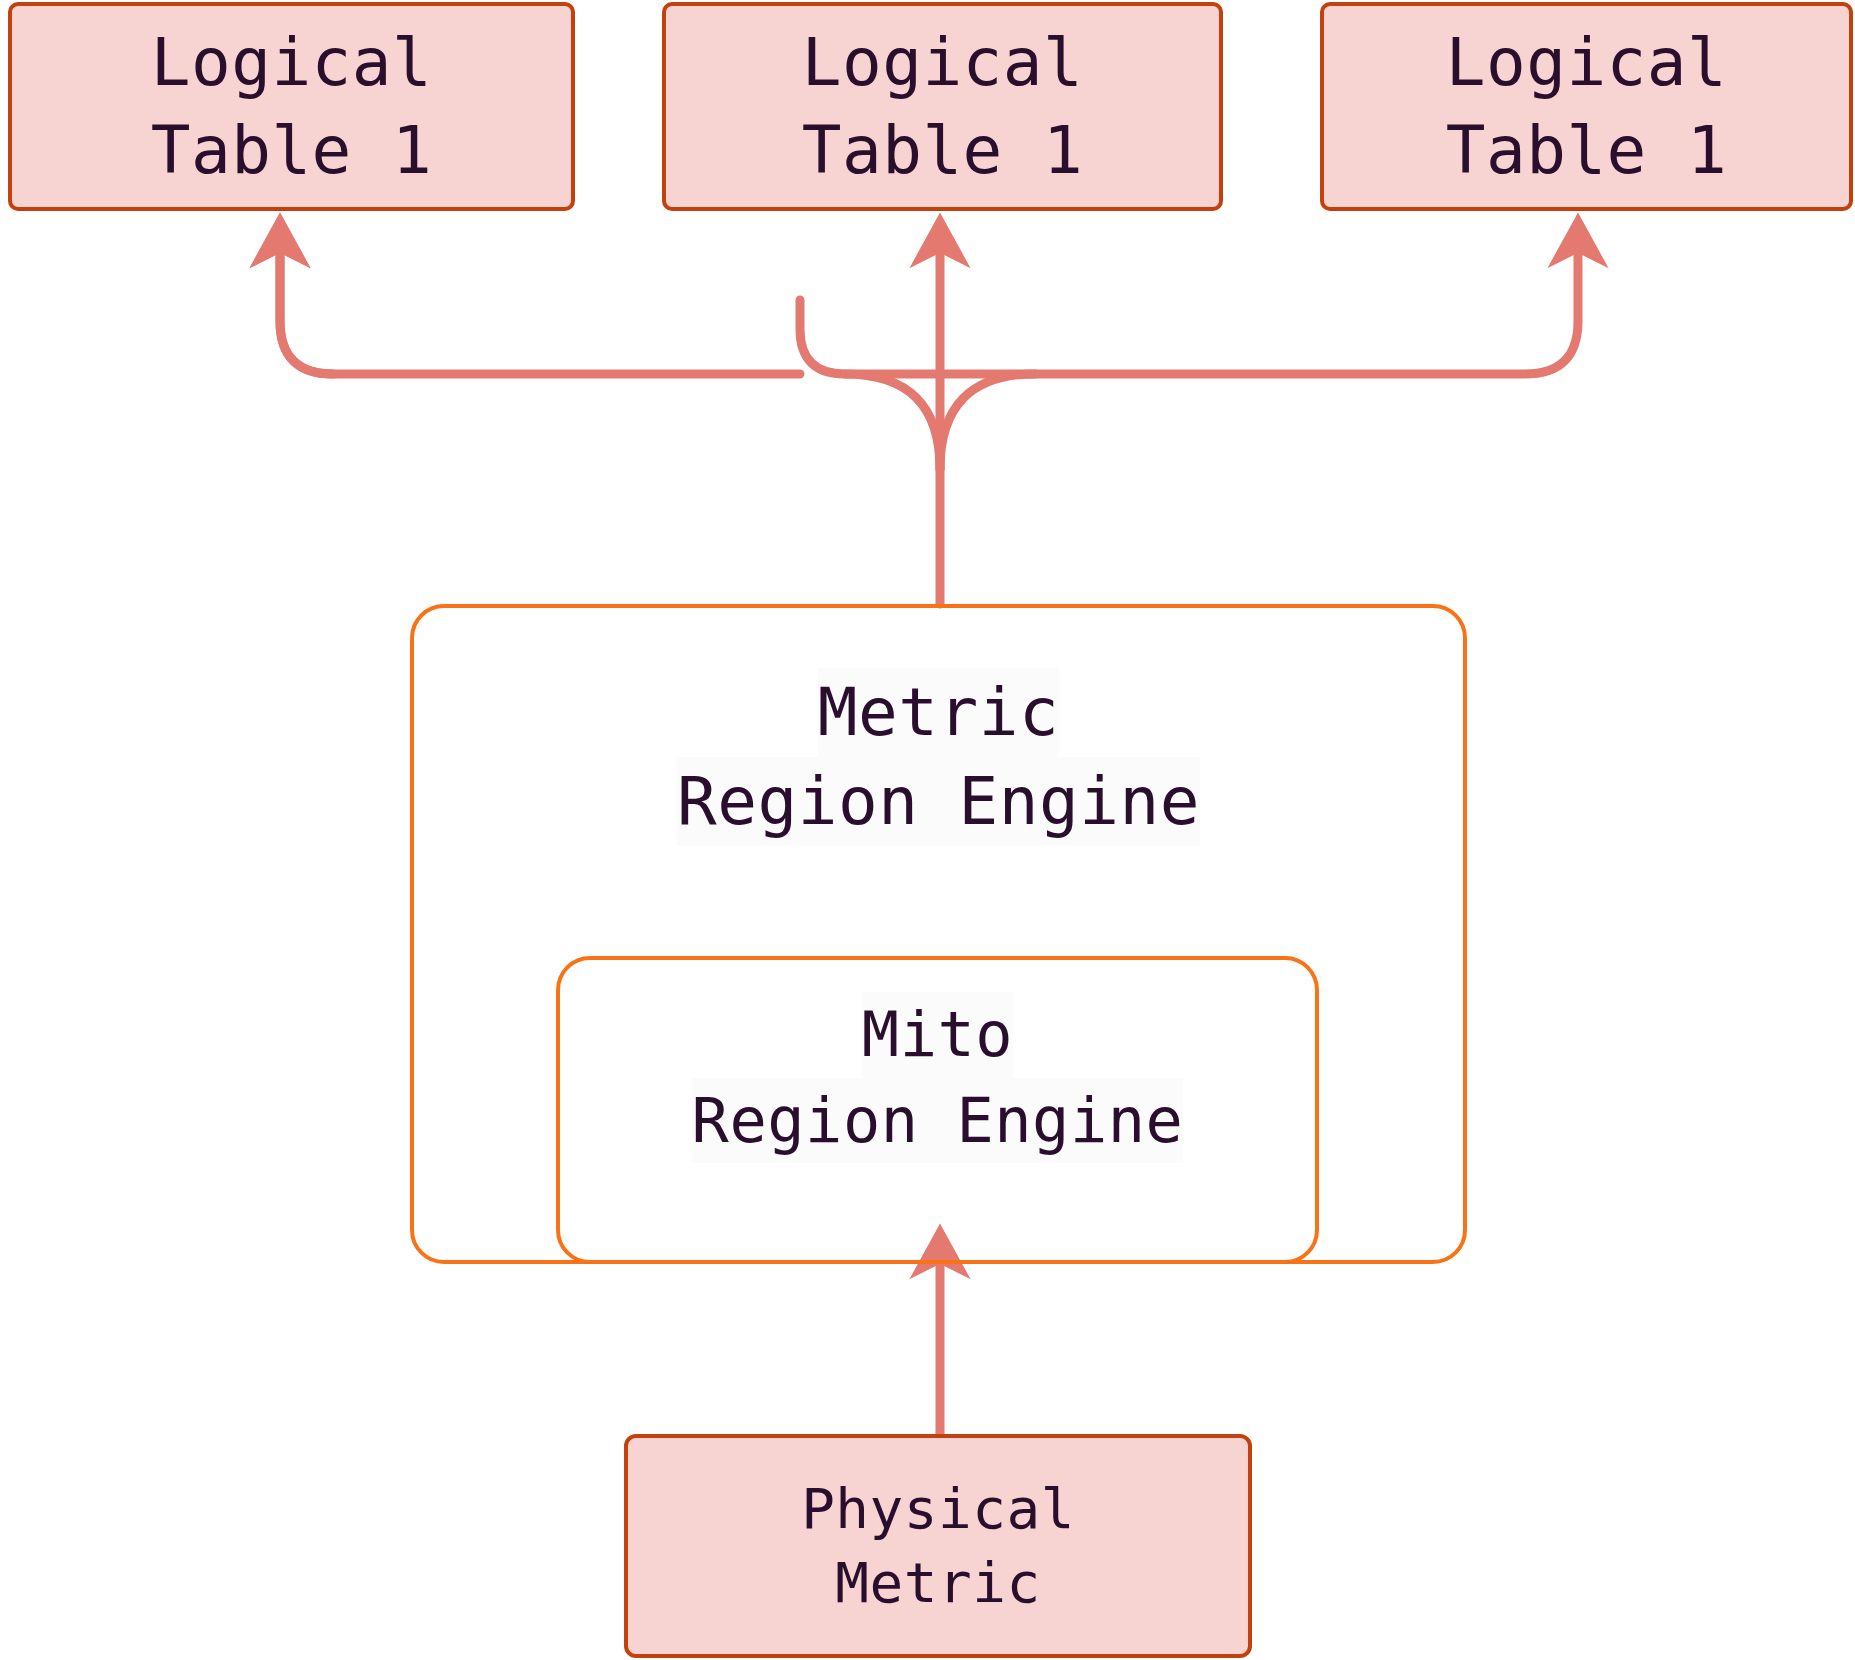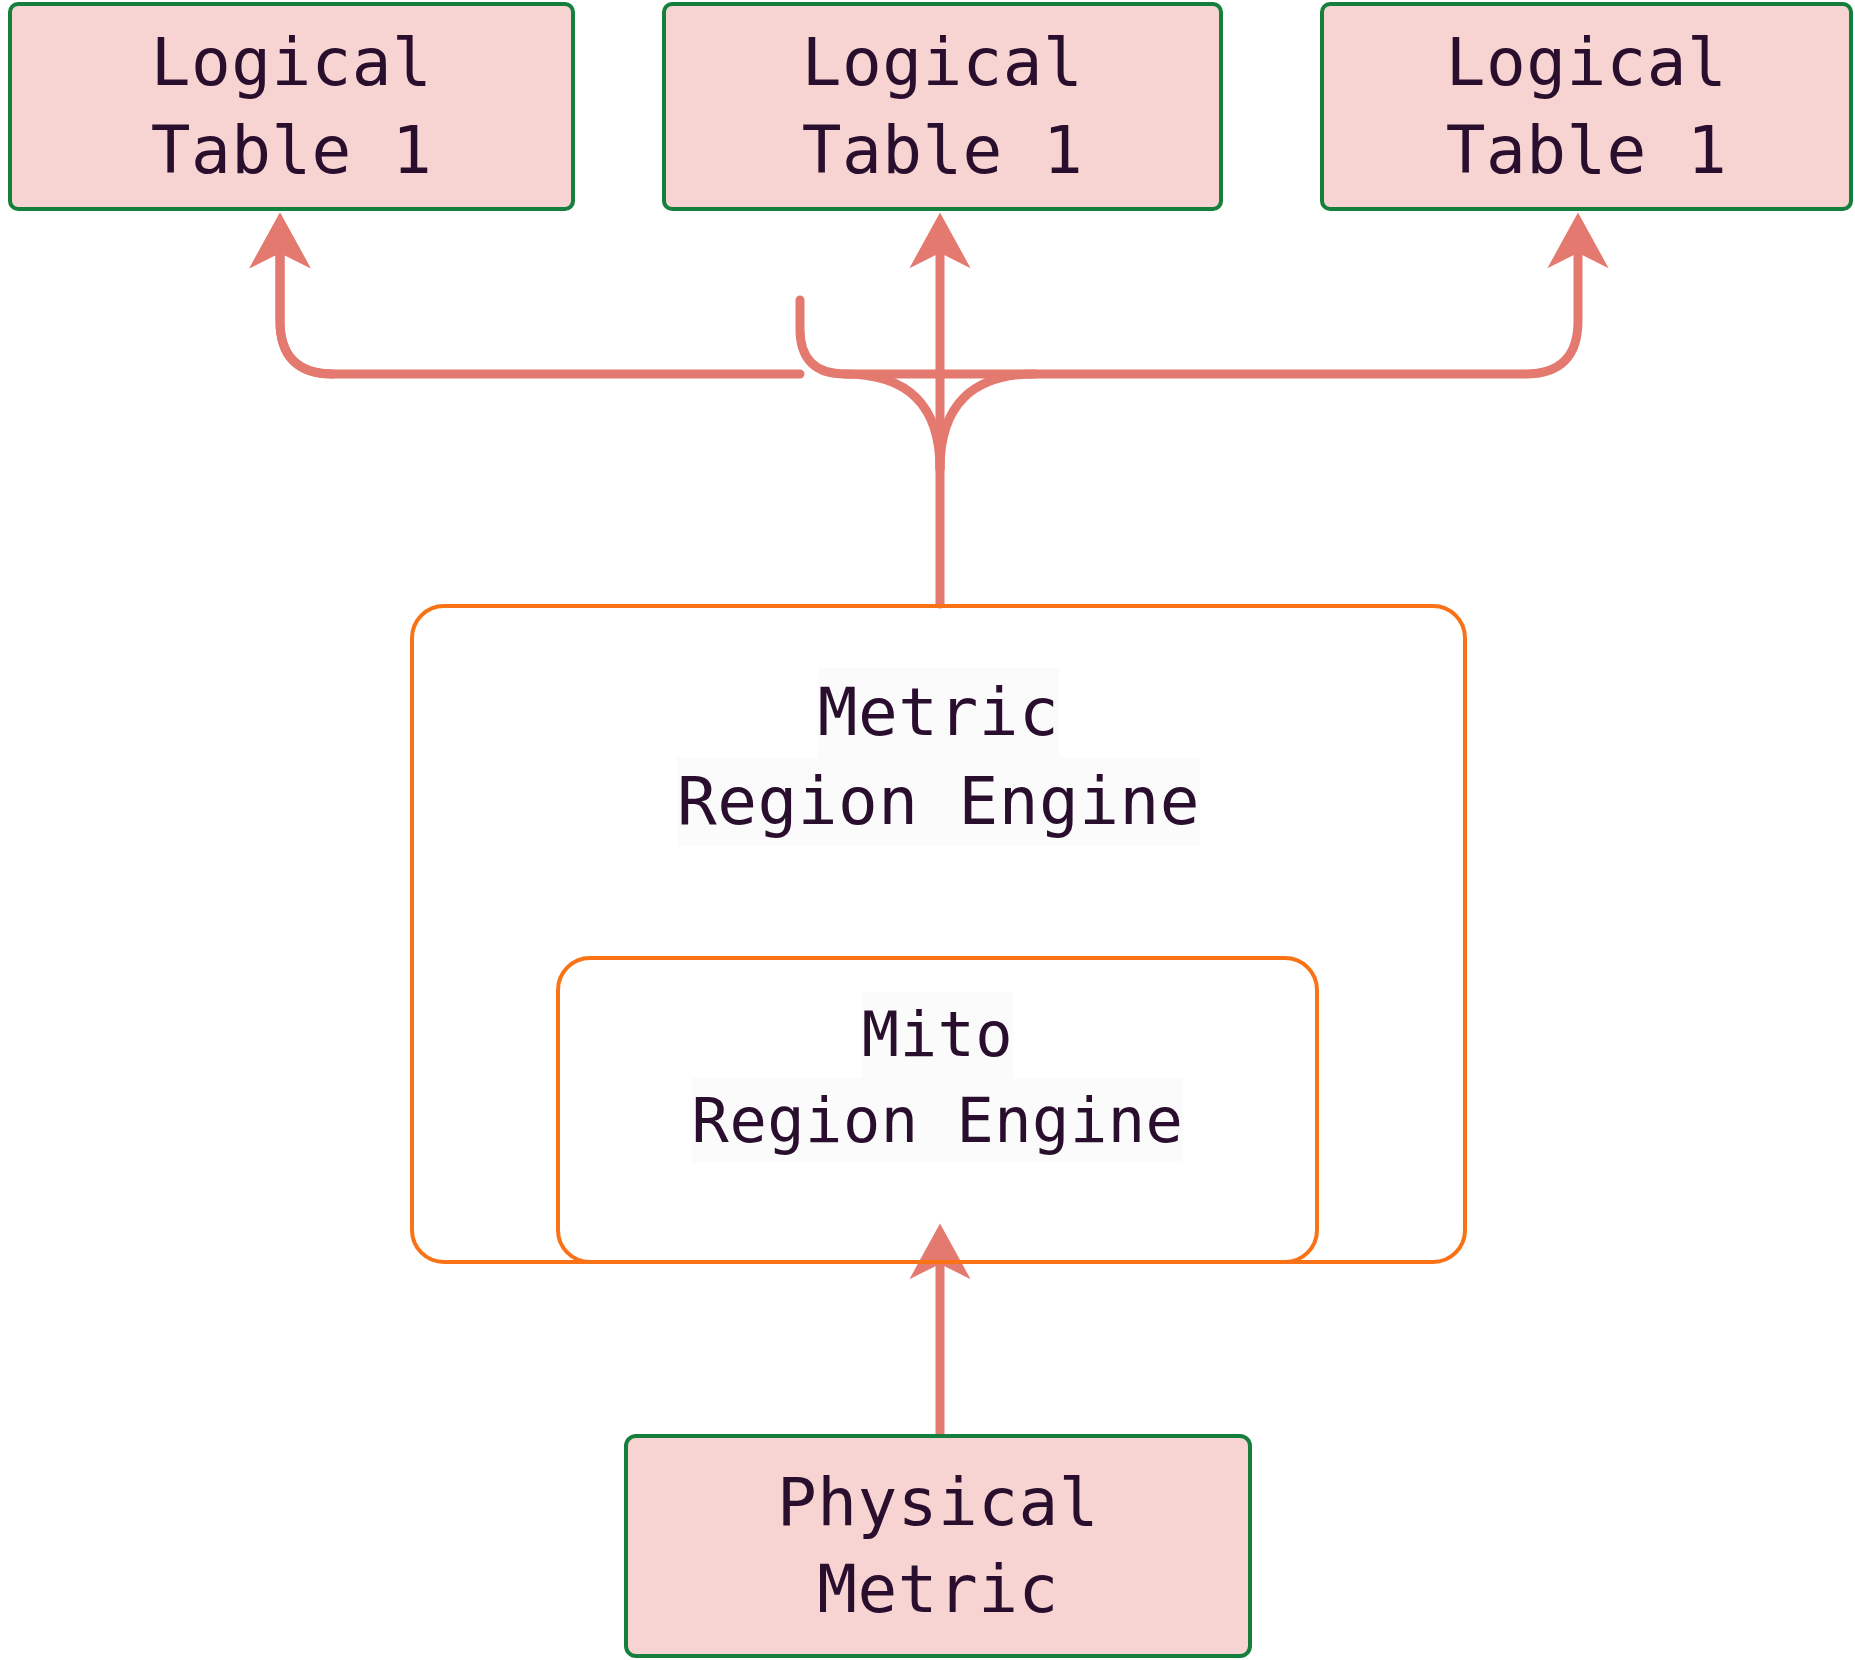--- a/index.html
+++ b/index.html
@@ -37,21 +37,21 @@
     color: #2a0e2e;
     font-family: "DejaVu Sans Mono", "Liberation Mono", monospace;
     font-weight: 400;
     letter-spacing: 0.5px;
     white-space: pre;
   }
 
   
   .node-fill {
     background: #f7d3d1;
-    border: 4px solid #15803d;
+    border: 4px solid #c2410c;
     border-radius: 10px;
     font-size: 66px;
     line-height: 1.32;
   }
 
   
   .node-outline {
     background: transparent;
     border: 4px solid #f97316;
     border-radius: 34px;
@@ -93,21 +93,21 @@
     justify-content: flex-start;
     padding-top: 32px;
   }
 
   
   #physical {
     left: 624px;
     top: 1434px;
     width: 628px;
     height: 224px;
-    font-size: 66px;
+    font-size: 56px;
     line-height: 1.32;
     border-radius: 12px;
   }
 </style>
 </head>
 <body>
 
 <div id="canvas">
 
   <svg id="edges" viewBox="0 0 1855 1660" width="1855" height="1660" xmlns="http://www.w3.org/2000/svg">

